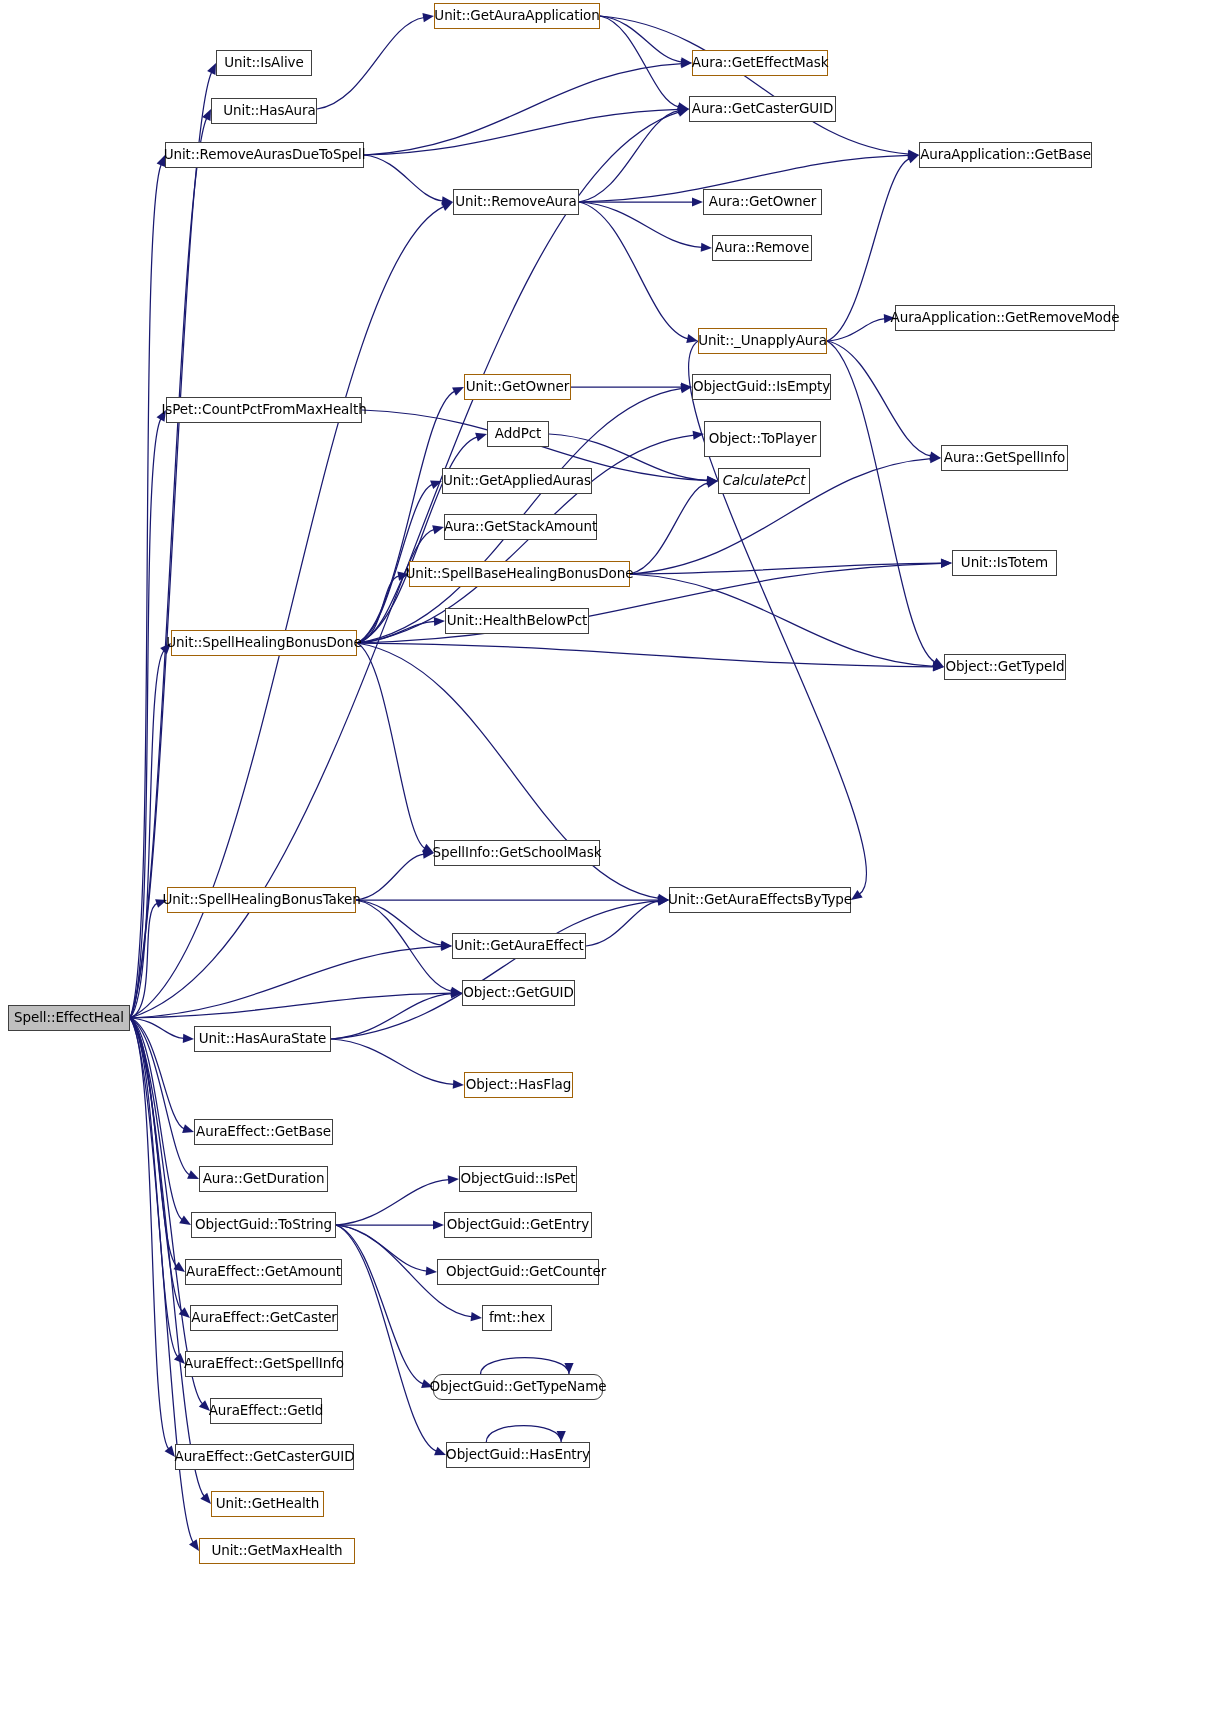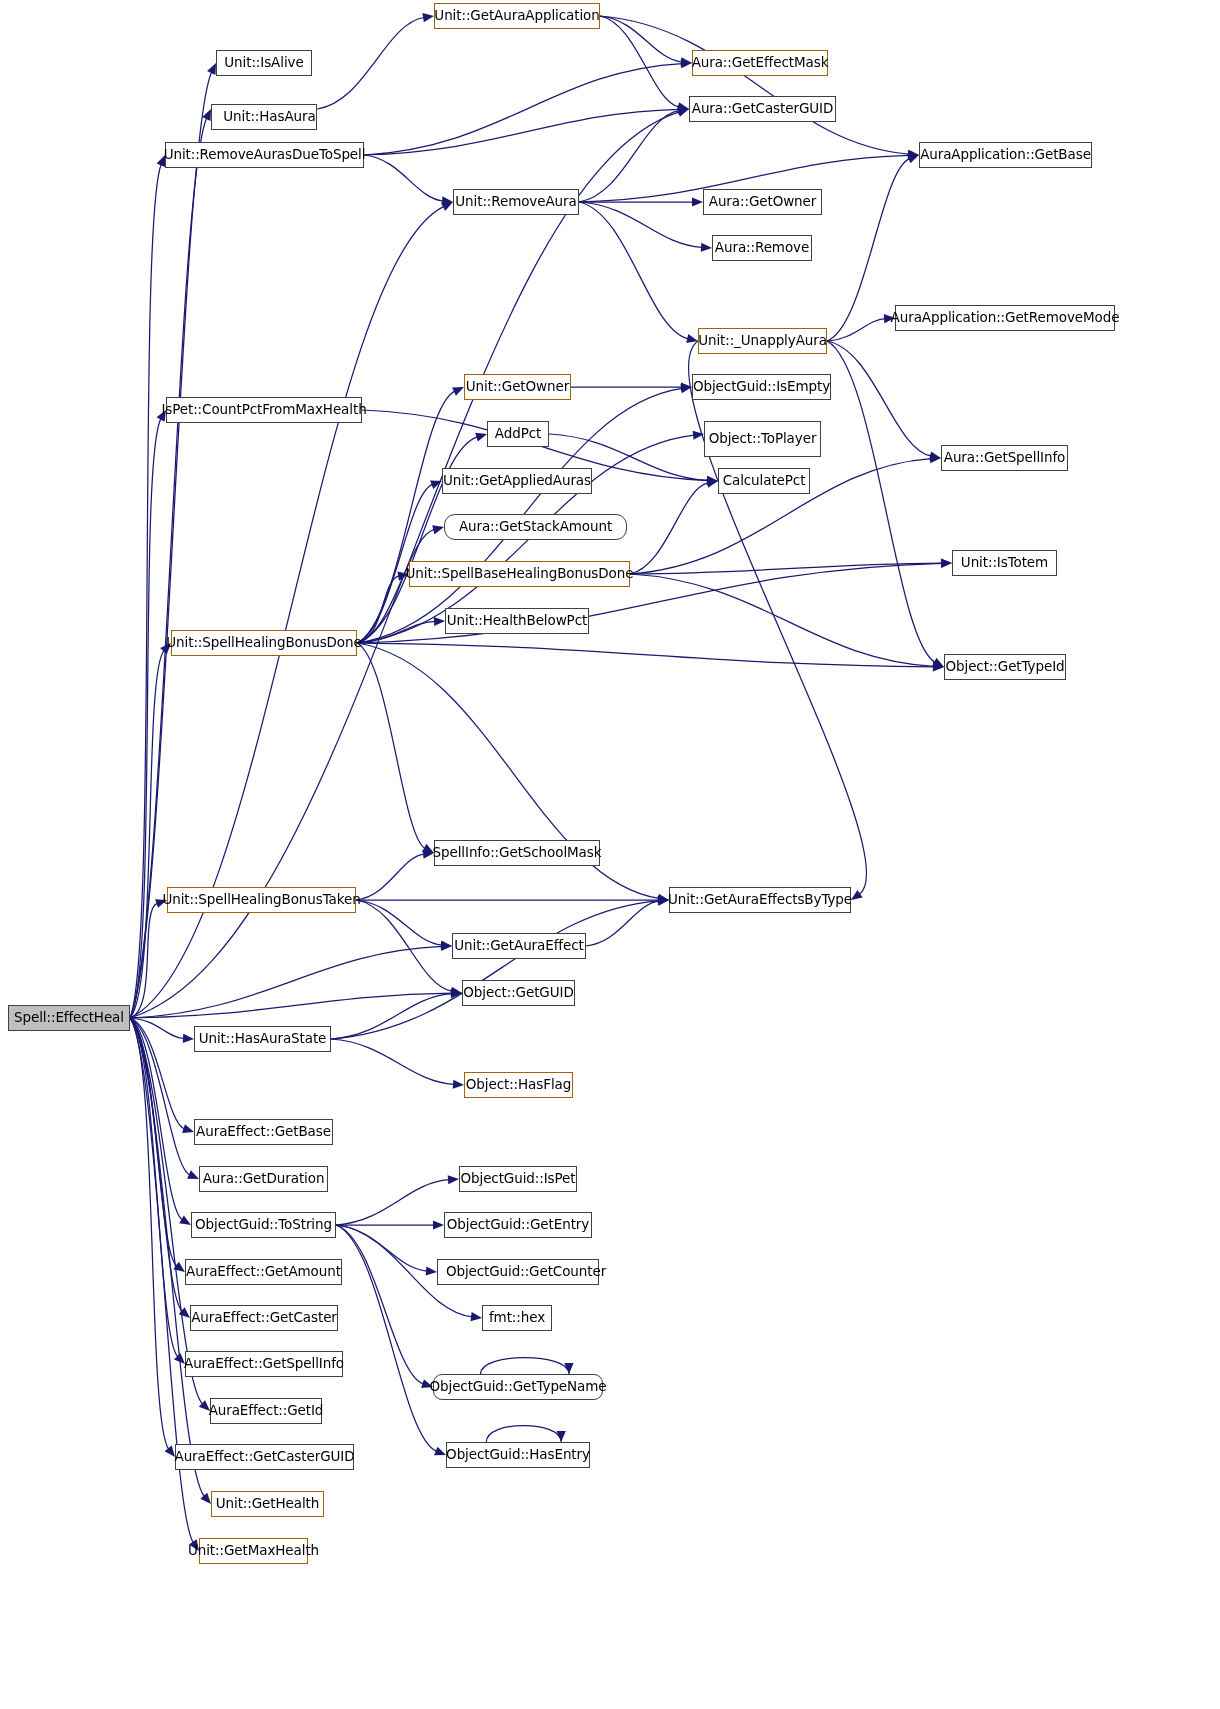--- a/index.html
+++ b/index.html
@@ -205,39 +205,39 @@
         <polygon points="446,1455 434.0786499514788,1455.203501893413 437.48268162311643,1446.656422370062" class="arrowhead"></polygon>
         <path d="M480.6,1374 C480.6,1352 569,1352 569,1374" class="edge"></path>
         <polygon points="569,1374 564.4,1363 573.6,1363" class="arrowhead"></polygon>
         <path d="M486.32,1442 C486.32,1420 561.2,1420 561.2,1442" class="edge"></path>
         <polygon points="561.2,1442 556.6,1431 565.8000000000001,1431" class="arrowhead"></polygon>
       </g>
   </svg>
   <div id="nodes-layer">
       <div class="node-box current" style="left: 8px; top: 1005px; width: 122px; height: 26px;">Spell::EffectHeal</div>
       <div class="node-box" style="left: 216px; top: 50px; width: 96px; height: 26px;">Unit::IsAlive</div>
-      <div class="node-box" style="left: 211px; top: 104px; width: 106px; height: 26px; padding-left: 11px;">Unit::HasAura</div>
+      <div class="node-box" style="left: 211px; top: 98px; width: 106px; height: 26px; padding-left: 11px;">Unit::HasAura</div>
       <div class="node-box" style="left: 165px; top: 142px; width: 199px; height: 26px;">Unit::RemoveAurasDueToSpell</div>
       <div class="node-box" style="left: 453px; top: 189px; width: 126px; height: 26px;">Unit::RemoveAura</div>
       <div class="node-box red" style="left: 434px; top: 3px; width: 166px; height: 26px;">Unit::GetAuraApplication</div>
       <div class="node-box red" style="left: 692px; top: 50px; width: 136px; height: 26px;">Aura::GetEffectMask</div>
       <div class="node-box" style="left: 689px; top: 96px; width: 147px; height: 26px;">Aura::GetCasterGUID</div>
       <div class="node-box" style="left: 919px; top: 142px; width: 173px; height: 26px;">AuraApplication::GetBase</div>
       <div class="node-box" style="left: 703px; top: 189px; width: 119px; height: 26px;">Aura::GetOwner</div>
       <div class="node-box" style="left: 712px; top: 235px; width: 100px; height: 26px;">Aura::Remove</div>
       <div class="node-box red" style="left: 698px; top: 328px; width: 129px; height: 26px;">Unit::_UnapplyAura</div>
       <div class="node-box" style="left: 895px; top: 305px; width: 220px; height: 26px;">AuraApplication::GetRemoveMode</div>
       <div class="node-box" style="left: 166px; top: 397px; width: 196px; height: 26px;">IsPet::CountPctFromMaxHealth</div>
       <div class="node-box red" style="left: 464px; top: 374px; width: 107px; height: 26px;">Unit::GetOwner</div>
       <div class="node-box" style="left: 692px; top: 374px; width: 139px; height: 26px;">ObjectGuid::IsEmpty</div>
       <div class="node-box" style="left: 487px; top: 421px; width: 62px; height: 26px;">AddPct</div>
       <div class="node-box" style="left: 704px; top: 421px; width: 117px; height: 36px;">Object::ToPlayer</div>
       <div class="node-box" style="left: 442px; top: 468px; width: 150px; height: 26px;">Unit::GetAppliedAuras</div>
-      <div class="node-box" style="left: 718px; top: 468px; width: 92px; height: 26px;">CalculatePct</div>
-      <div class="node-box" style="left: 444px; top: 514px; width: 183px; height: 26px; border-radius: 11px;">Aura::GetStackAmount</div>
+      <div class="node-box" style="left: 718px; top: 468px; width: 92px; height: 26px; font-style: italic;">CalculatePct</div>
+      <div class="node-box" style="left: 444px; top: 514px; width: 153px; height: 26px;">Aura::GetStackAmount</div>
       <div class="node-box" style="left: 941px; top: 445px; width: 127px; height: 26px;">Aura::GetSpellInfo</div>
       <div class="node-box red" style="left: 409px; top: 561px; width: 221px; height: 26px;">Unit::SpellBaseHealingBonusDone</div>
       <div class="node-box" style="left: 952px; top: 550px; width: 105px; height: 26px;">Unit::IsTotem</div>
       <div class="node-box" style="left: 445px; top: 608px; width: 144px; height: 26px;">Unit::HealthBelowPct</div>
       <div class="node-box red" style="left: 171px; top: 630px; width: 186px; height: 26px;">Unit::SpellHealingBonusDone</div>
       <div class="node-box" style="left: 944px; top: 654px; width: 122px; height: 26px;">Object::GetTypeId</div>
       <div class="node-box" style="left: 434px; top: 840px; width: 166px; height: 26px;">SpellInfo::GetSchoolMask</div>
       <div class="node-box red" style="left: 167px; top: 887px; width: 189px; height: 26px;">Unit::SpellHealingBonusTaken</div>
       <div class="node-box" style="left: 669px; top: 887px; width: 182px; height: 26px;">Unit::GetAuraEffectsByType</div>
       <div class="node-box" style="left: 452px; top: 933px; width: 134px; height: 26px;">Unit::GetAuraEffect</div>
@@ -252,15 +252,15 @@
       <div class="node-box" style="left: 437px; top: 1259px; width: 162px; height: 26px; padding-left: 16px;">ObjectGuid::GetCounter</div>
       <div class="node-box" style="left: 185px; top: 1259px; width: 157px; height: 26px;">AuraEffect::GetAmount</div>
       <div class="node-box" style="left: 190px; top: 1305px; width: 148px; height: 26px;">AuraEffect::GetCaster</div>
       <div class="node-box" style="left: 482px; top: 1305px; width: 70px; height: 26px;">fmt::hex</div>
       <div class="node-box" style="left: 185px; top: 1351px; width: 158px; height: 26px;">AuraEffect::GetSpellInfo</div>
       <div class="node-box" style="left: 433px; top: 1374px; width: 170px; height: 26px; border-radius: 9px;">ObjectGuid::GetTypeName</div>
       <div class="node-box" style="left: 210px; top: 1398px; width: 112px; height: 26px;">AuraEffect::GetId</div>
       <div class="node-box" style="left: 175px; top: 1444px; width: 179px; height: 26px;">AuraEffect::GetCasterGUID</div>
       <div class="node-box" style="left: 446px; top: 1442px; width: 144px; height: 26px;">ObjectGuid::HasEntry</div>
       <div class="node-box red" style="left: 211px; top: 1491px; width: 113px; height: 26px;">Unit::GetHealth</div>
-      <div class="node-box red" style="left: 199px; top: 1538px; width: 109px; height: 26px;">Unit::GetMaxHealth</div>
+      <div class="node-box red" style="left: 199px; top: 1538px; width: 156px; height: 26px;">Unit::GetMaxHealth</div>
     </div>
 </div>
 
 </body></html>

